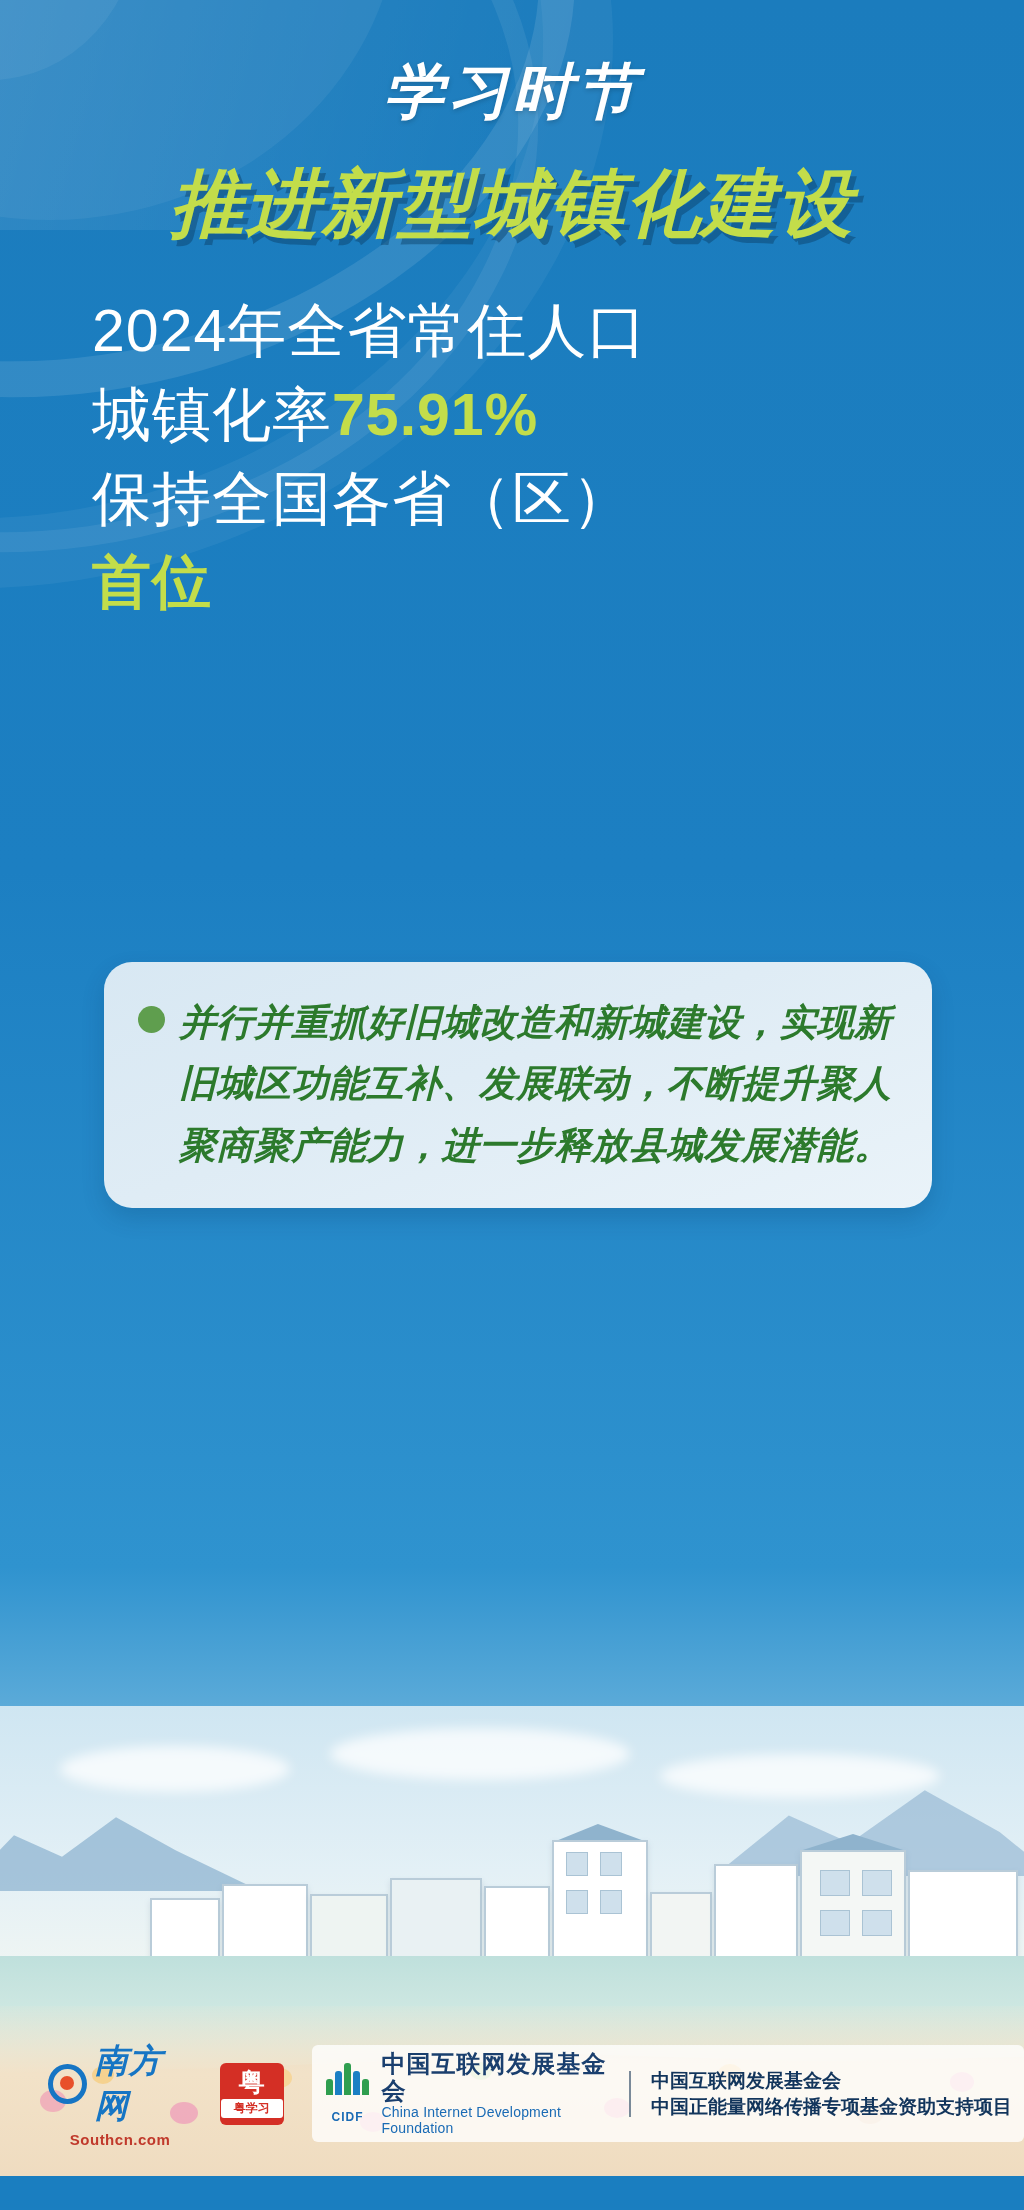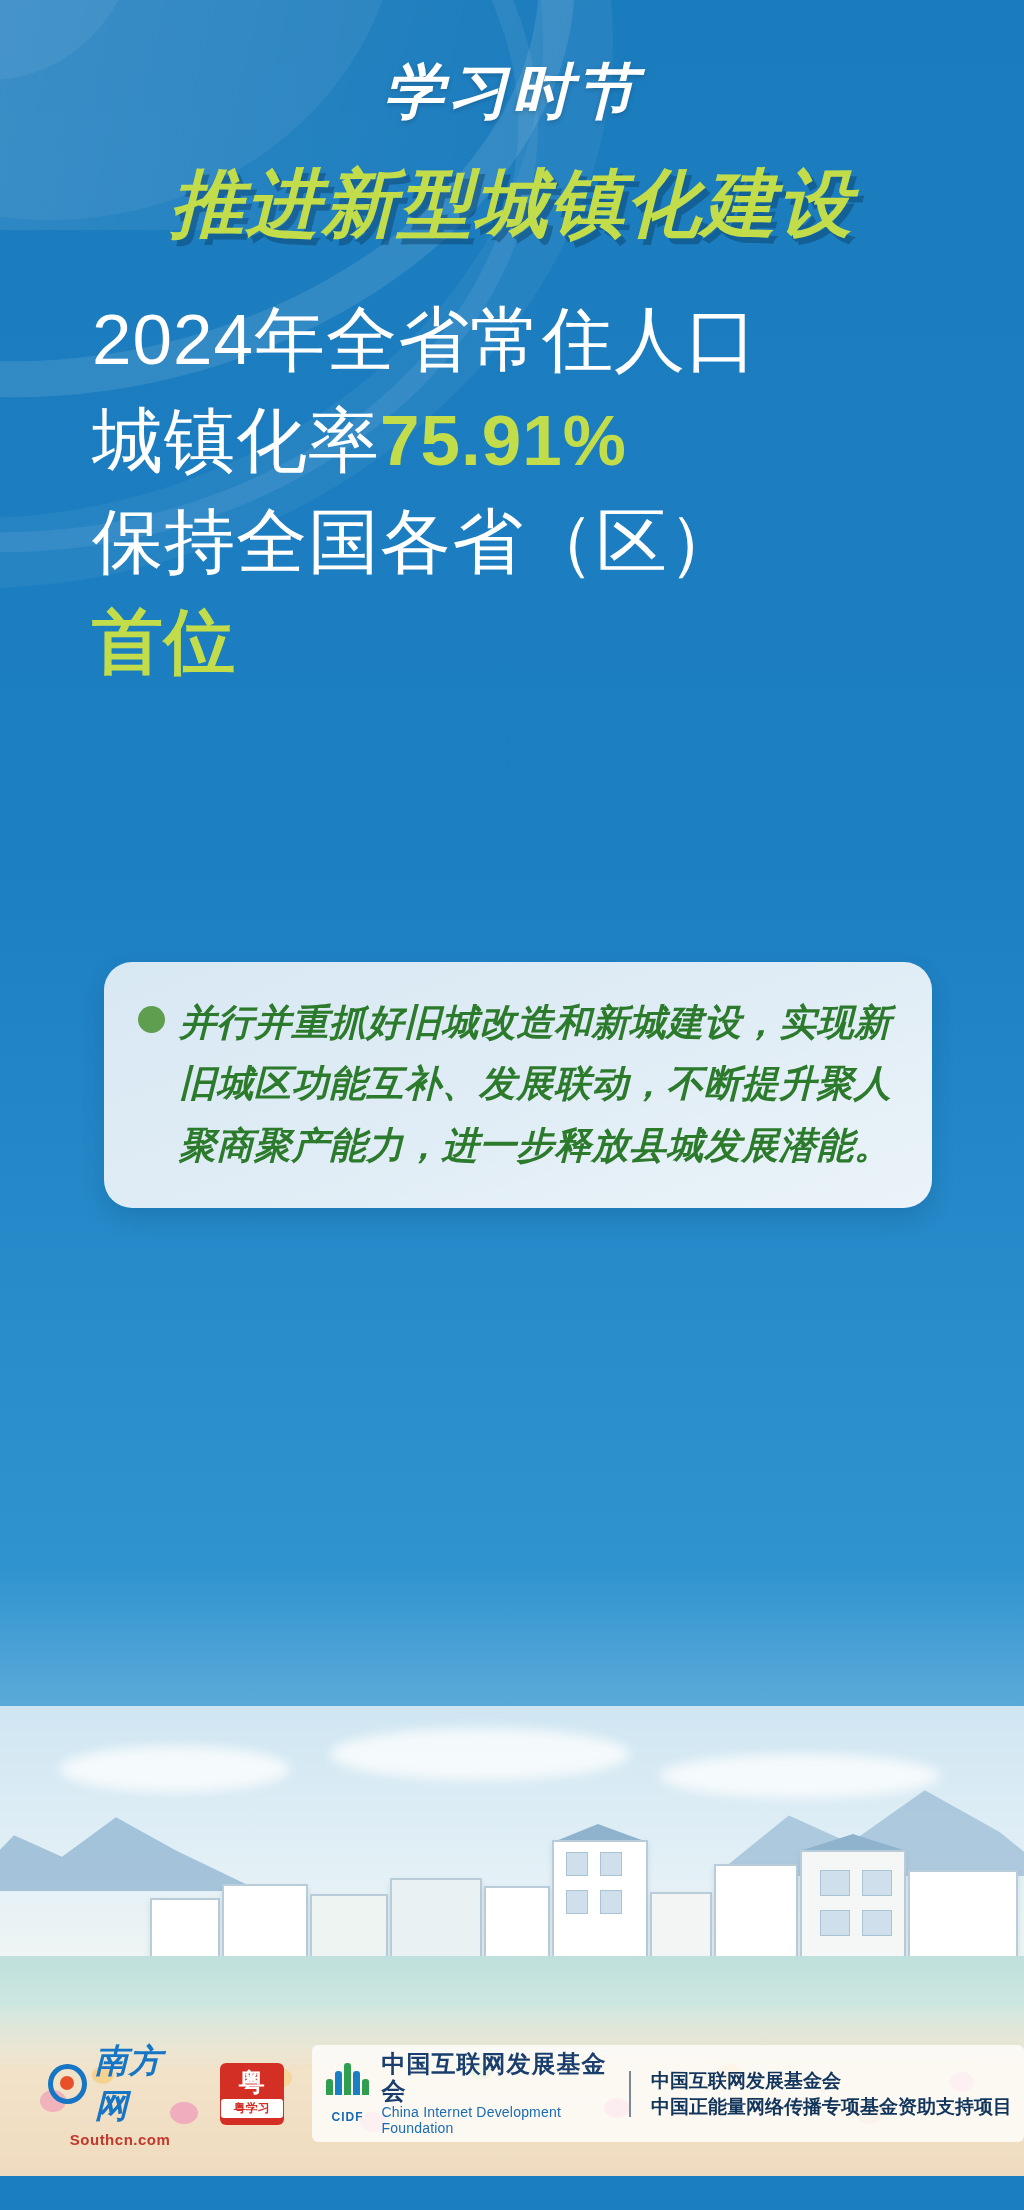--- a/index.html
+++ b/index.html
@@ -50,21 +50,21 @@
     text-align:center;
     font-size:74px; font-weight:bold; letter-spacing:2px;
     color:#c3dd4a;
     font-style:italic;
     text-shadow:5px 6px 0 rgba(11,63,101,.45);
   }
 
   
   .subtitle {
     position:absolute; top:290px; left:92px; width:850px;
-    color:#ffffff; font-size:71px; line-height:1.42;
+    color:#ffffff; font-size:59px; line-height:1.42;
     font-weight:500; letter-spacing:1px;
   }
   .subtitle .ln { white-space:nowrap; }
   .hl { color:#c3dd4a; font-weight:bold; }
 
   
   .card {
     position:absolute; left:104px; width:828px;
     background:linear-gradient(160deg,#d8e8f3 0%,#dfecf5 45%,#eaf3f9 100%);
     border-radius:28px;

